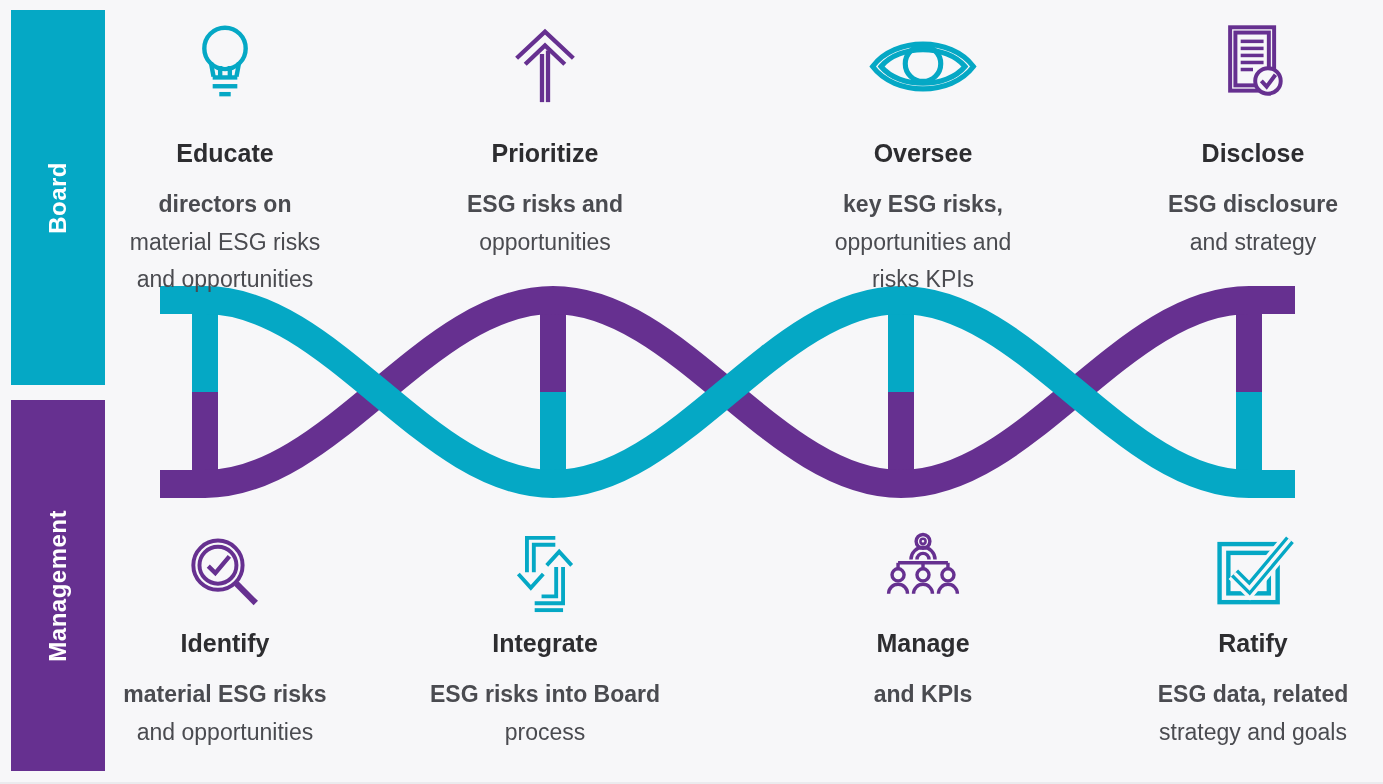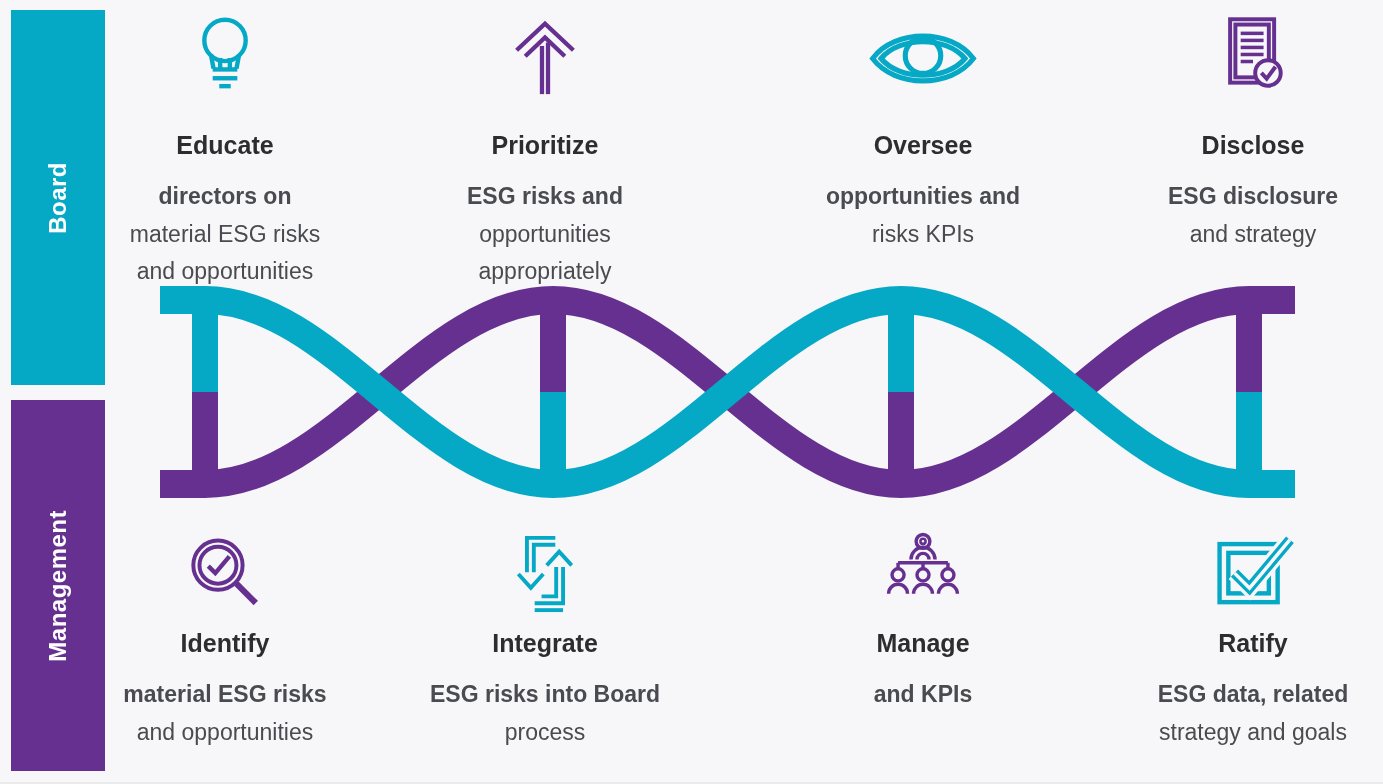--- a/index.html
+++ b/index.html
@@ -36,21 +36,21 @@
   
   .helix-svg{position:absolute;left:0;top:0;pointer-events:none;}
   .teal-stroke{stroke:var(--teal);fill:none;}
   .purple-stroke{stroke:var(--purple);fill:none;}
   .bg-stroke{stroke:var(--bg);fill:none;}
   .bg-fill{fill:var(--bg);}
   
   .col{
     position:absolute;width:320px;text-align:center;
   }
-  .col-top{top:10px;}
+  .col-top{top:18px;}
   .col-bottom{top:524px;}
   .col.c1{left:65px;} .col.c2{left:385px;} .col.c3{left:763px;} .col.c4{left:1093px;}
   .icon-box{
     height:96px;display:flex;align-items:center;justify-content:center;
   }
   .col-bottom .icon-box{height:100px;}
   .icon-box svg{display:block;}
   .step-title{
     margin-top:24px;
     font-size:25px;font-weight:700;color:var(--title);
@@ -119,32 +119,32 @@
       <svg width="86" height="86" viewBox="0 0 100 100" class="purple-stroke" stroke-width="5" stroke-linejoin="miter">
         <polyline points="17,41 50,10 83,41"></polyline>
         <polyline points="27,48 50,26 73,48"></polyline>
         <line x1="46.5" y1="36" x2="46.5" y2="92"></line>
         <line x1="53.5" y1="32" x2="53.5" y2="92"></line>
       </svg>
     </div>
     <div class="step-title">Prioritize</div>
     <div class="step-line">ESG risks and</div>
     <div class="step-line">opportunities</div>
-    <div class="step-line">appropriately</div>
   </div>
 
   <div class="col col-top c3">
     <div class="icon-box">
       <svg width="112" height="75" viewBox="0 0 120 80" class="teal-stroke" stroke-width="5.5">
         <path d="M6,40 C30,8 90,8 114,40 C90,72 30,72 6,40 Z"></path>
         <path d="M15,40 C35,16 85,16 105,40 C85,64 35,64 15,40 Z"></path>
         <circle cx="60" cy="37" r="19"></circle>
       </svg>
     </div>
     <div class="step-title">Oversee</div>
+    <div class="step-line">key ESG risks,</div>
     <div class="step-line">opportunities and</div>
     <div class="step-line">risks KPIs</div>
   </div>
 
   <div class="col col-top c4">
     <div class="icon-box">
       <svg width="88" height="88" viewBox="0 0 100 100" class="purple-stroke" stroke-width="4.5">
         <rect x="24" y="6" width="50" height="72"></rect>
         <rect x="30" y="12" width="38" height="60"></rect>
         <g stroke-width="4">

